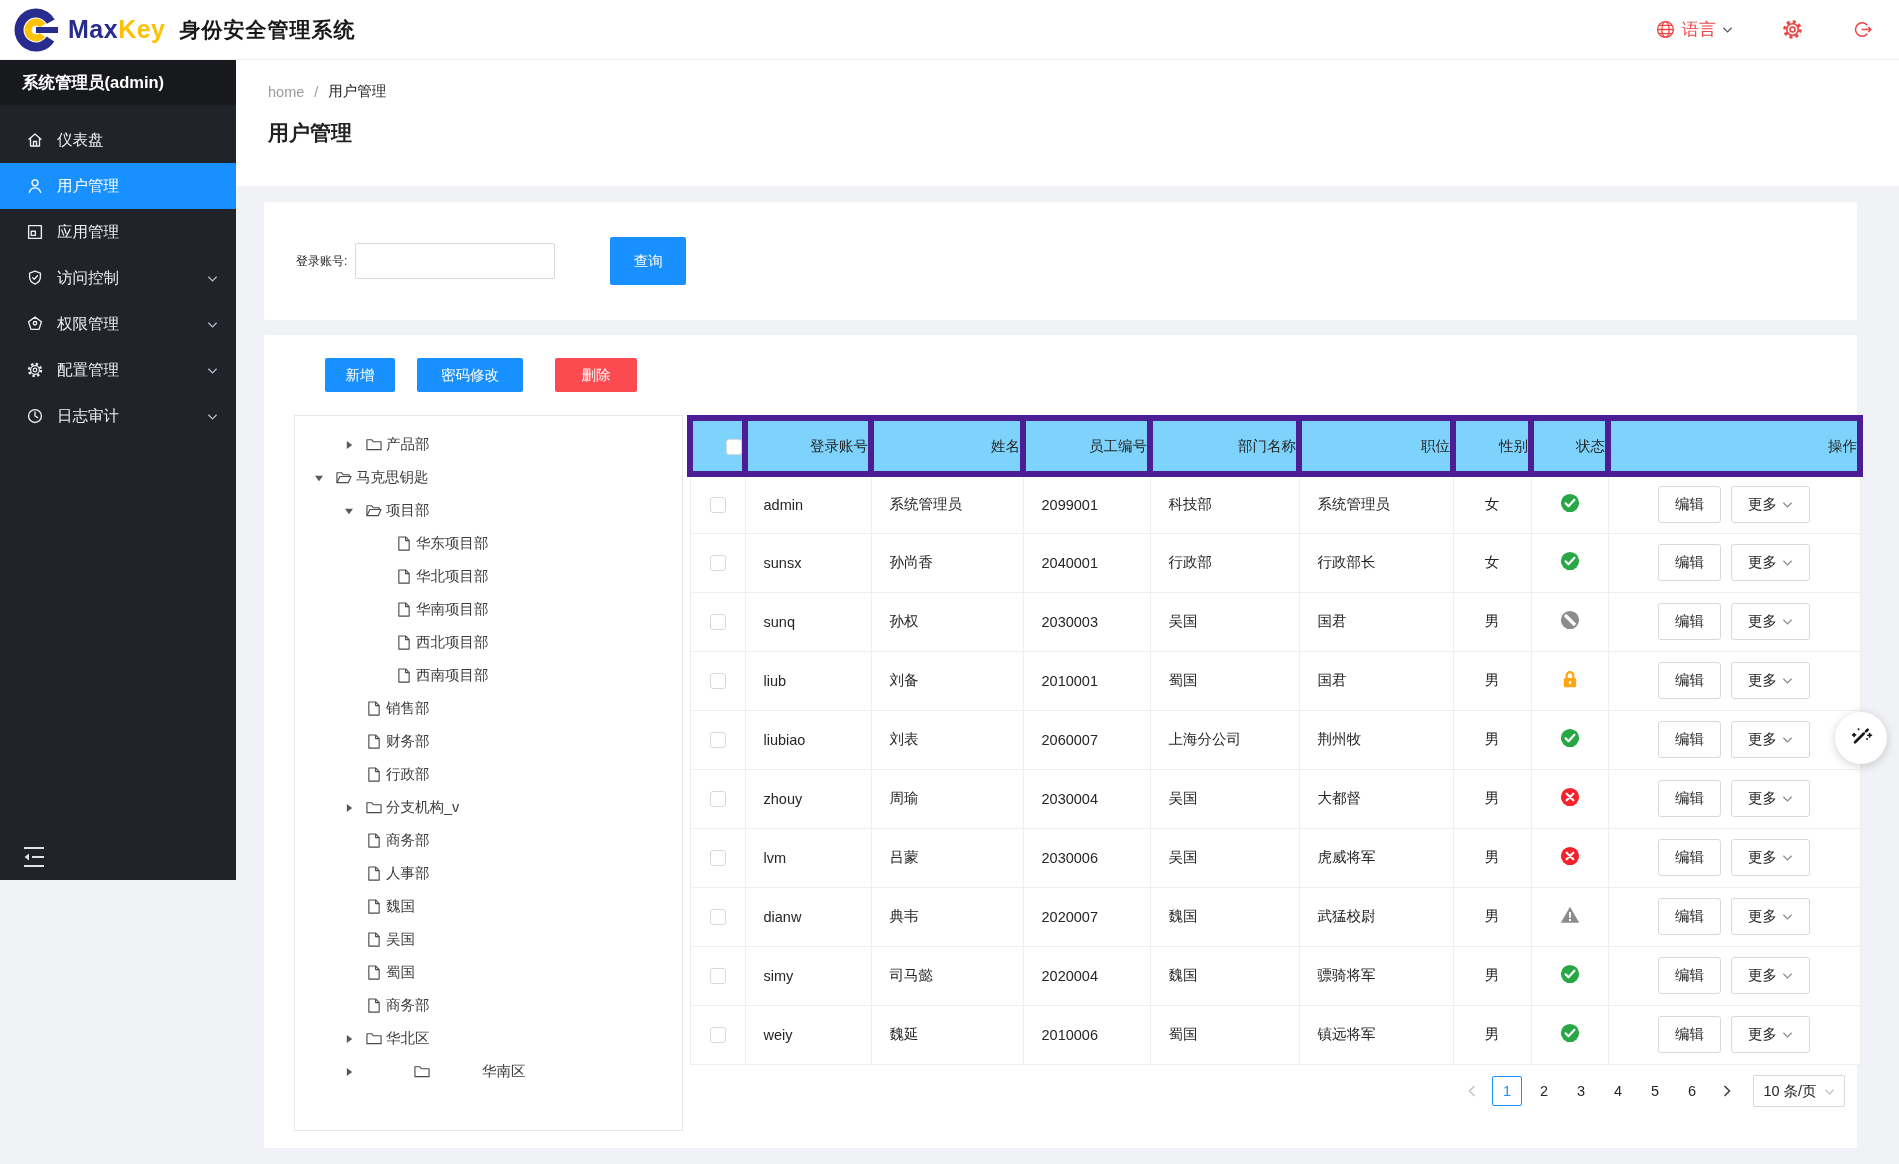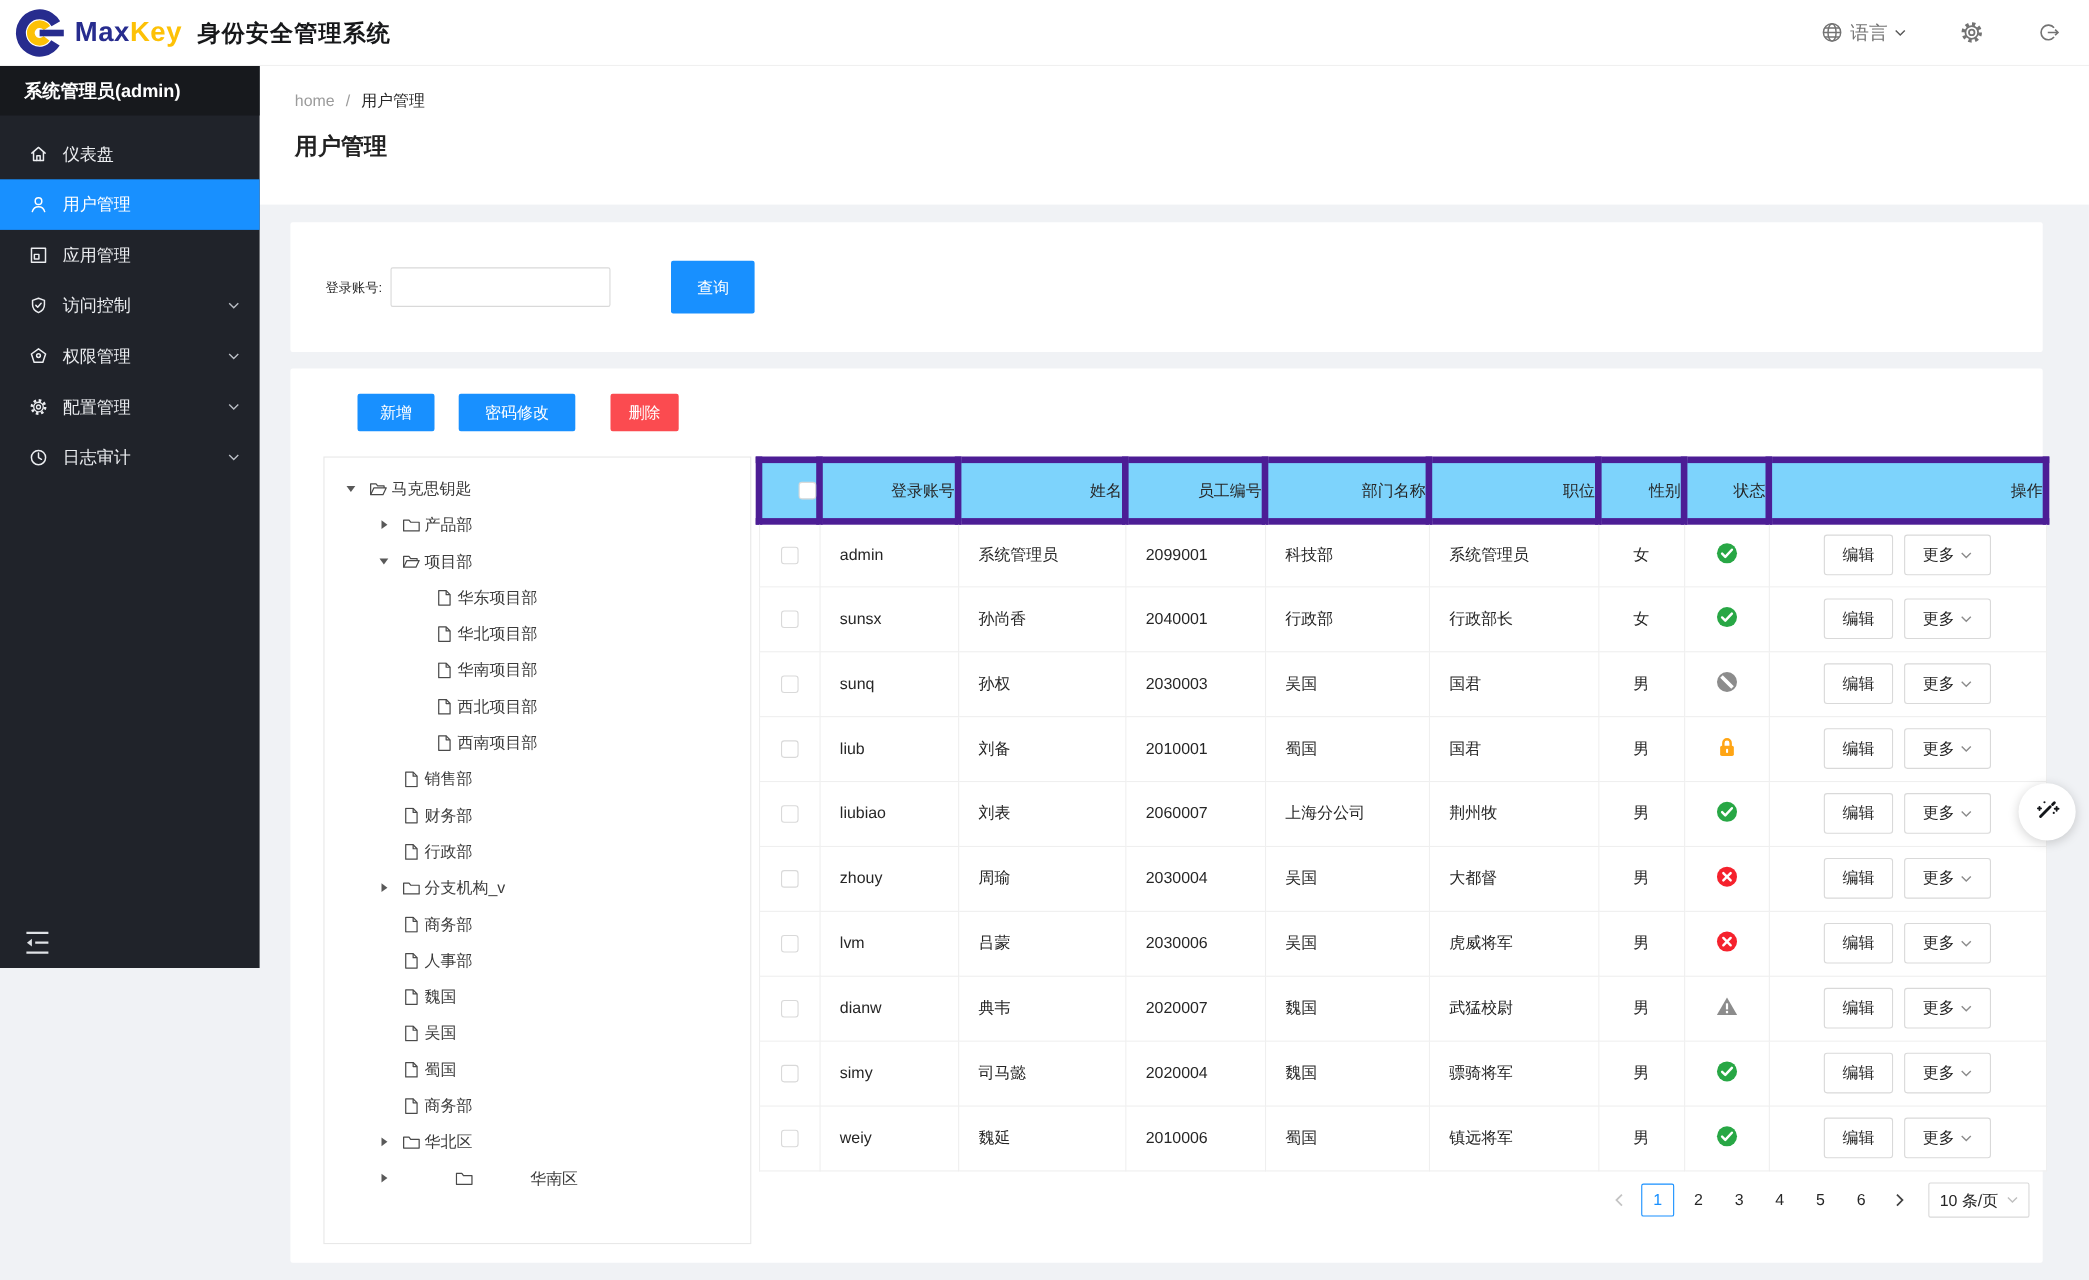--- a/index.html
+++ b/index.html
@@ -17,21 +17,21 @@
     height:60px; background:#fff; display:flex; align-items:center;
     justify-content:space-between; padding:0 26px 0 12px;
     border-bottom:1px solid #f0f0f0; position:relative; z-index:5;
   }
   .brand { display:flex; align-items:center; gap:8px; }
   .brand-logo { width:48px; height:48px; }
   .brand-text { font-size:25px; font-weight:bold; letter-spacing:.5px; }
   .brand-max { color:var(--brand-navy,#272c8e); }
   .brand-key { color:var(--brand-gold,#fdc106); }
   .brand-product { font-size:21px; font-weight:bold; color:#17181a; margin-left:6px; letter-spacing:1px;}
-  .top-right { display:flex; align-items:center; gap:48px; color:#737373; }
+  .top-right { display:flex; align-items:center; gap:48px; color:#ef4444; }
   .lang-group { display:flex; align-items:center; gap:6px; font-size:17px; cursor:pointer; }
   .lang-group svg, .top-ic svg { display:block; }
   .top-ic { cursor:pointer; display:flex; align-items:center; }
 
   
   .layout { display:flex; height:1104px; }
   .sidebar {
     width:236px; background:var(--sidebar-bg,#20232a); height:820px;
     position:relative; flex:0 0 236px; color:#e8eaed;
   }
@@ -77,21 +77,21 @@
   .btn-danger  { background:var(--danger,#fb4b50); }
   .search-btn { margin-left:55px; width:76px; height:48px; }
 
   .main-card {
     margin:15px 42px 0 28px; background:#fff; height:813px;
     padding:23px 0 0 30px; border-radius:2px; position:relative;
   }
   .toolbar { display:flex; align-items:center; }
   .tb-add { width:70px; height:34px;margin-left:31px; }
   .tb-pwd { width:106px; height:34px; margin-left:22px; }
-  .tb-del { width:62px; height:34px; margin-left:32px; }
+  .tb-del { width:82px; height:34px; margin-left:32px; }
 
   .content-row { display:flex; margin-top:23px; }
 
   
   .tree-box {
     width:389px; flex:0 0 389px; height:716px; border:1px solid #e8e8e8;
     padding:12px 6px; overflow:hidden; background:#fff;
   }
   .tree-row { height:33px; display:flex; align-items:center; cursor:pointer; color:#3c3c3c; font-size:14.5px; }
   .tree-caret { width:22px; flex:0 0 22px; display:flex; align-items:center; justify-content:flex-start; color:#595959; }
@@ -299,46 +299,46 @@
 
       <div class="main-card">
         <div class="toolbar">
           <button class="btn btn-primary tb-add">新增</button>
           <button class="btn btn-primary tb-pwd">密码修改</button>
           <button class="btn btn-danger tb-del">删除</button>
         </div>
 
         <div class="content-row">
           <div class="tree-box">
+              <div class="tree-row" style="padding-left: 43px;">
+                <span class="tree-caret">
+                  <span><svg viewBox="0 0 10 10">
+                      <path d="M2.8 1v8L8.2 5z" fill="currentColor"></path>
+                    </svg></span>
+                </span>
+                <span class="tree-node-icon">
+                  <svg viewBox="0 0 17 14" fill="none" stroke="currentColor" stroke-width="1.2" stroke-linejoin="round">
+                    <path d="M1 2h5.2L7.8 4.1H16v8.4H1z"></path>
+                  </svg>
+                </span>
+                <span class="tree-label">产品部</span>
+              </div>
               <div class="tree-row" style="padding-left: 13px;">
                 <span class="tree-caret">
                   <span><svg viewBox="0 0 10 10">
                       <path d="M1 2.8h8L5 8.2z" fill="currentColor"></path>
                     </svg></span>
                 </span>
                 <span class="tree-node-icon">
                   <svg viewBox="0 0 17 14" fill="none" stroke="currentColor" stroke-width="1.2" stroke-linejoin="round">
                     <path d="M1 12.5V2h5.2l1.6 2.1H14V6"></path>
                     <path d="M1 12.5h11.9L16 6H4.1z"></path>
                   </svg>
                 </span>
                 <span class="tree-label">马克思钥匙</span>
-              </div>
-              <div class="tree-row" style="padding-left: 43px;">
-                <span class="tree-caret">
-                  <span><svg viewBox="0 0 10 10">
-                      <path d="M2.8 1v8L8.2 5z" fill="currentColor"></path>
-                    </svg></span>
-                </span>
-                <span class="tree-node-icon">
-                  <svg viewBox="0 0 17 14" fill="none" stroke="currentColor" stroke-width="1.2" stroke-linejoin="round">
-                    <path d="M1 2h5.2L7.8 4.1H16v8.4H1z"></path>
-                  </svg>
-                </span>
-                <span class="tree-label">产品部</span>
               </div>
               <div class="tree-row" style="padding-left: 43px;">
                 <span class="tree-caret">
                   <span><svg viewBox="0 0 10 10">
                       <path d="M1 2.8h8L5 8.2z" fill="currentColor"></path>
                     </svg></span>
                 </span>
                 <span class="tree-node-icon">
                   <svg viewBox="0 0 17 14" fill="none" stroke="currentColor" stroke-width="1.2" stroke-linejoin="round">
                     <path d="M1 12.5V2h5.2l1.6 2.1H14V6"></path>

